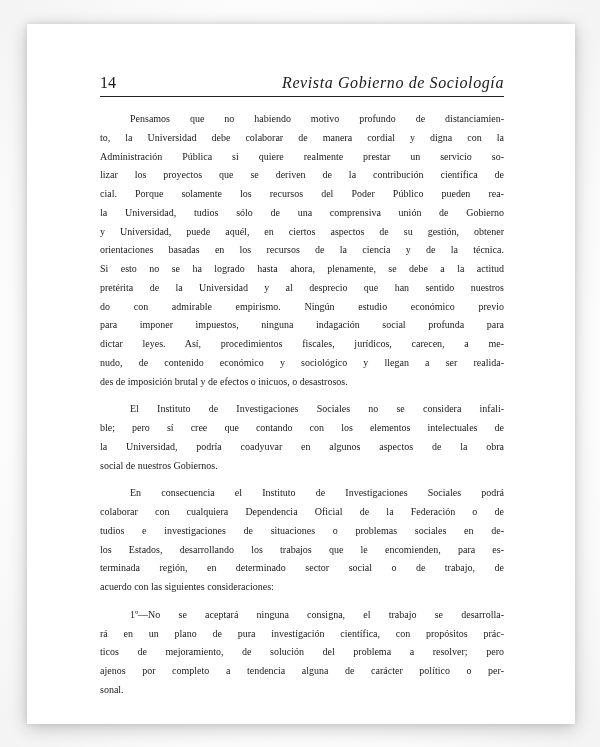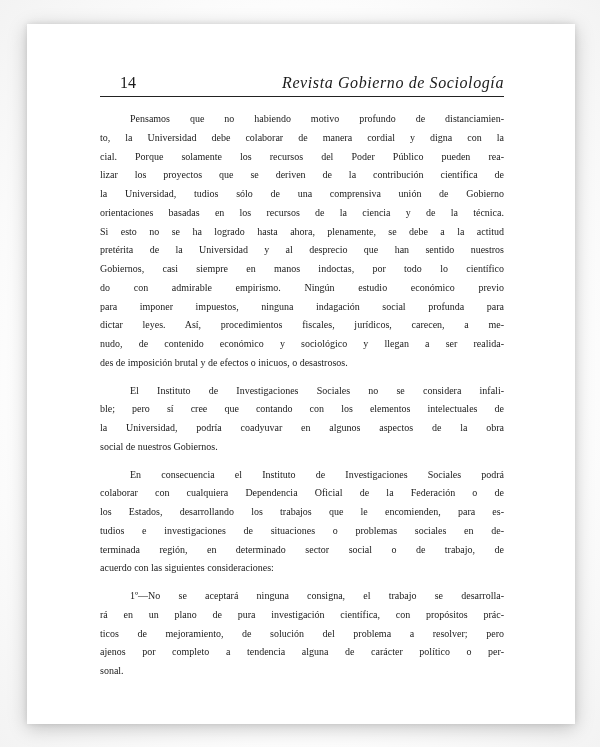--- a/index.html
+++ b/index.html
@@ -20,21 +20,21 @@
     background: #ffffff;
     box-shadow: 0 4px 18px rgba(0,0,0,0.22), 0 0 6px rgba(0,0,0,0.10);
   }
   .header {
     position: absolute;
     left: 73px; top: 48px; width: 404px; height: 24px;
     border-bottom: 1.2px solid #222;
   }
   .page-num {
     position: absolute; left: 0; top: 0;
-    font-size: 16px; line-height: 22px; margin-left: 20px;
+    font-size: 16px; line-height: 22px;
   }
   .journal {
     position: absolute; right: 0; top: 0;
     font-style: italic; font-size: 16px; line-height: 22px;
     letter-spacing: 0.6px;
   }
   .body {
     position: absolute;
     left: 73px; top: 86px; width: 404px;
     font-size: 10px; line-height: 18.75px;
@@ -56,46 +56,47 @@
 <div class="page">
   <div class="header">
     <span class="page-num">14</span>
     <span class="journal">Revista Gobierno de Sociología</span>
   </div>
 
   <div class="body">
     <div class="para">
       <span class="line indent">Pensamos que no habiendo motivo profundo de distanciamien-</span>
       <span class="line">to, la Universidad debe colaborar de manera cordial y digna con la</span>
+      <span class="line">Administración Pública si quiere realmente prestar un servicio so-</span>
+      <span class="line">lizar los proyectos que se deriven de la contribución científica de</span>
       <span class="line">cial.  Porque solamente los recursos del Poder Público pueden rea-</span>
-      <span class="line">lizar los proyectos que se deriven de la contribución científica de</span>
       <span class="line">la Universidad, tudios sólo de una comprensiva unión de Gobierno</span>
+      <span class="line">y Universidad, puede aquél, en ciertos aspectos de su gestión, obtener</span>
       <span class="line">orientaciones basadas en los recursos de la ciencia y de la técnica.</span>
       <span class="line">Si esto no se ha logrado hasta ahora, plenamente, se debe a la actitud</span>
       <span class="line">pretérita de la Universidad y al desprecio que han sentido nuestros</span>
-      <span class="line">Gobiernos, casi siempre en manos indoctas, por todo lo científico</span>
       <span class="line">do con admirable empirismo.  Ningún estudio económico previo</span>
       <span class="line">para imponer impuestos, ninguna indagación social profunda para</span>
       <span class="line">dictar leyes.  Así, procedimientos fiscales, jurídicos, carecen, a me-</span>
       <span class="line">nudo, de contenido económico y sociológico y llegan a ser realida-</span>
       <span class="line last">des de imposición brutal y de efectos o inicuos, o desastrosos.</span>
     </div>
 
     <div class="para">
       <span class="line indent">El Instituto de Investigaciones Sociales no se considera infali-</span>
       <span class="line">ble; pero sí cree que contando con los elementos intelectuales de</span>
       <span class="line">la Universidad, podría coadyuvar en algunos aspectos de la obra</span>
       <span class="line last">social de nuestros Gobiernos.</span>
     </div>
 
     <div class="para">
       <span class="line indent">En consecuencia el Instituto de Investigaciones Sociales podrá</span>
       <span class="line">colaborar con cualquiera Dependencia Oficial de la Federación o de</span>
+      <span class="line">tudios e investigaciones de situaciones o problemas sociales en de-</span>
       <span class="line">los Estados, desarrollando los trabajos que le encomienden, para es-</span>
-      <span class="line">tudios e investigaciones de situaciones o problemas sociales en de-</span>
       <span class="line">terminada región, en determinado sector social o de trabajo, de</span>
       <span class="line last">acuerdo con las siguientes consideraciones:</span>
     </div>
 
     <div class="para">
       <span class="line indent">1º—No se aceptará ninguna consigna, el trabajo se desarrolla-</span>
       <span class="line">rá en un plano de pura investigación científica, con propósitos prác-</span>
       <span class="line">ticos de mejoramiento, de solución del problema a resolver; pero</span>
       <span class="line">ajenos por completo a tendencia alguna de carácter político o per-</span>
       <span class="line last">sonal.</span>

